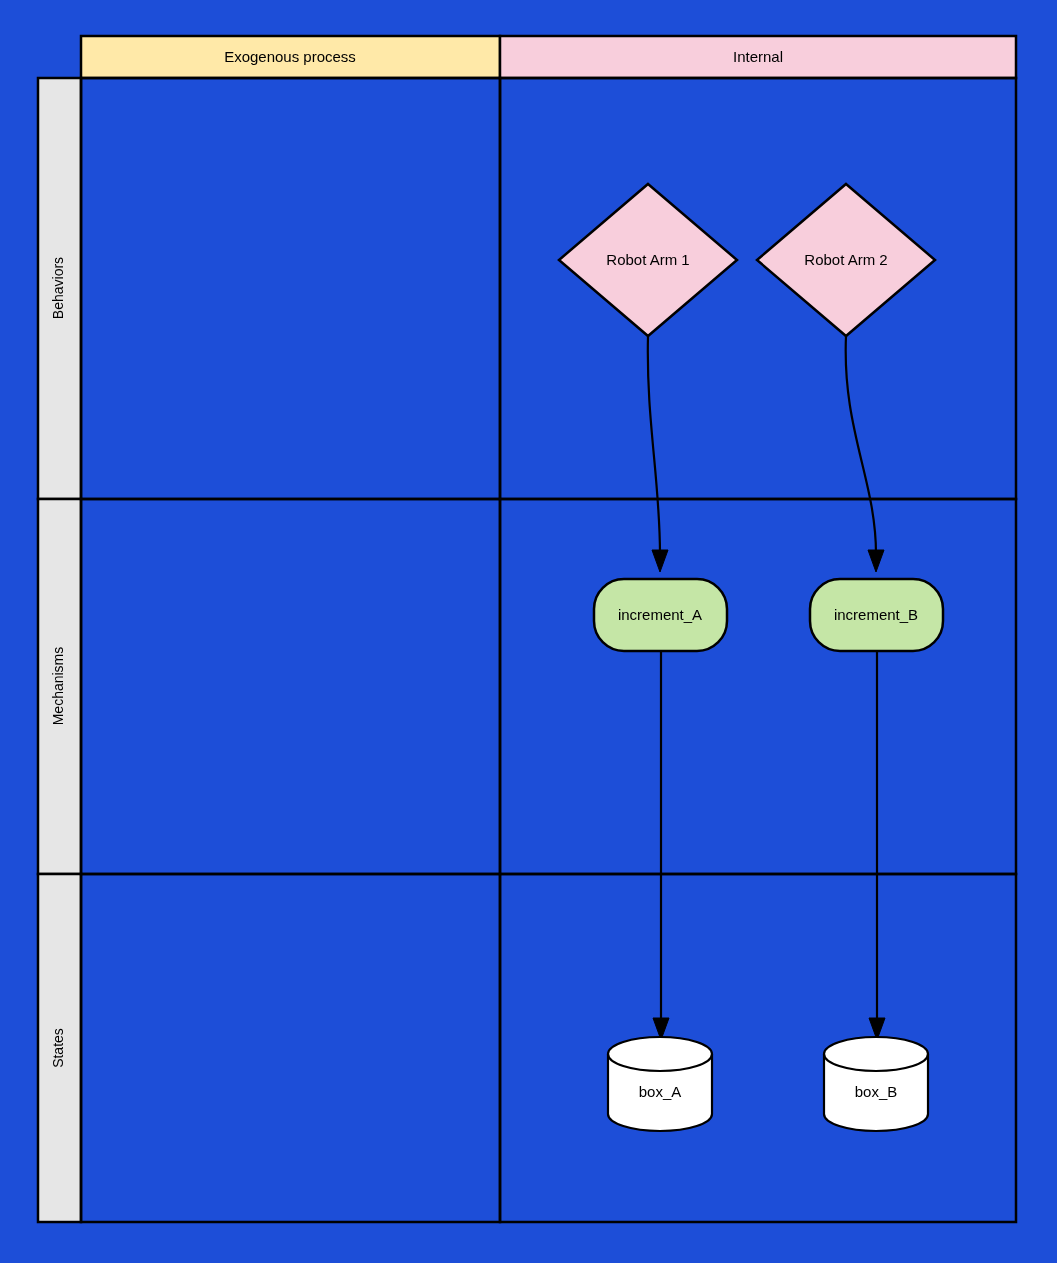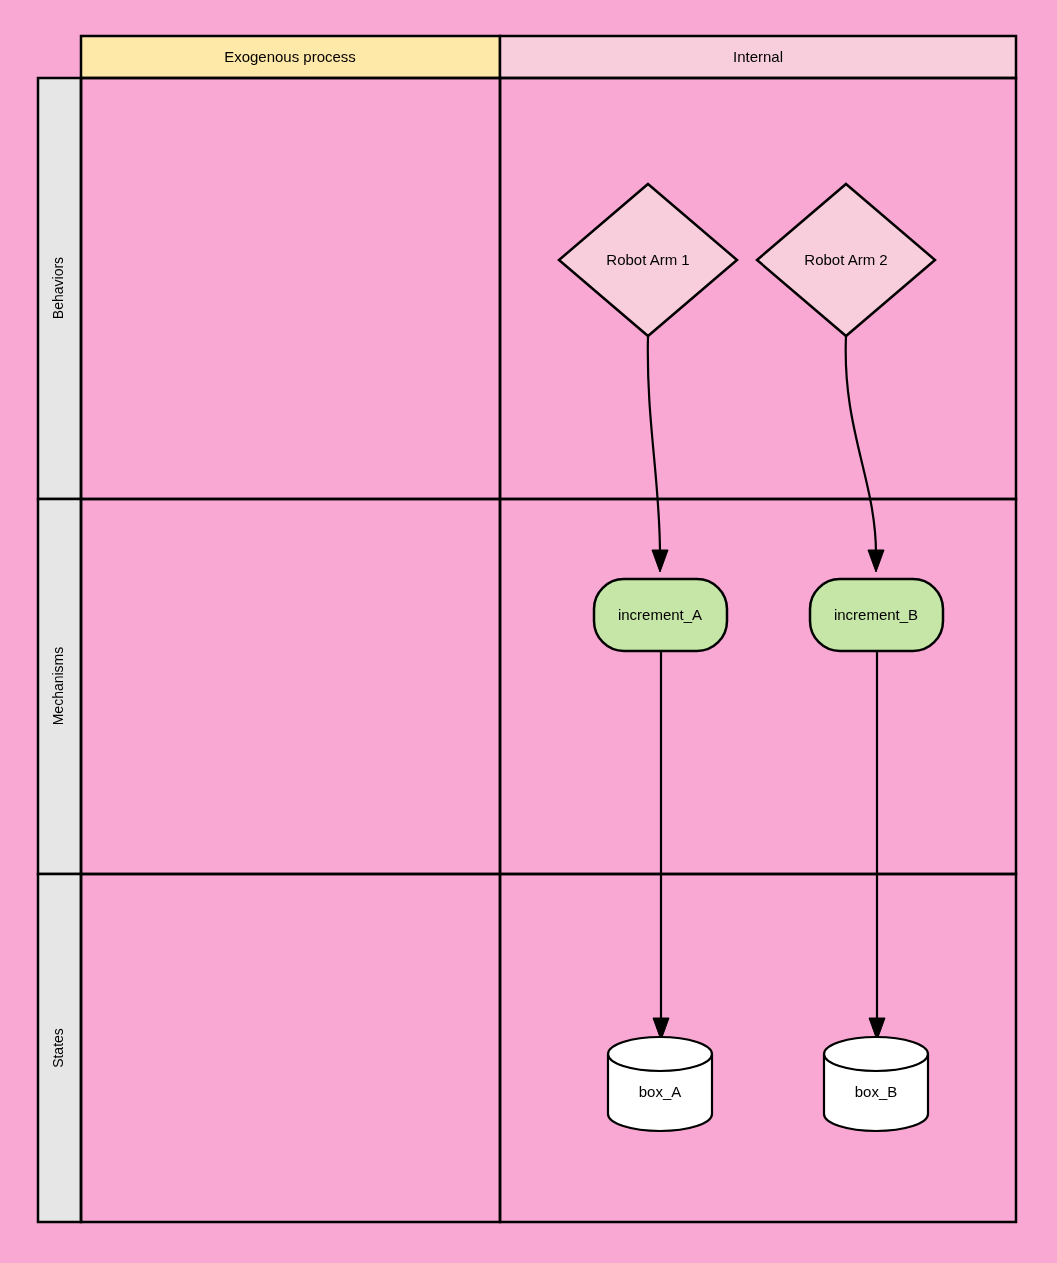--- a/index.html
+++ b/index.html
@@ -11,21 +11,21 @@
   body {
     font-family: "Liberation Sans", sans-serif;
     width: 1057px;
     height: 1263px;
     overflow: hidden;
   }
   #canvas {
     position: relative;
     width: 1057px;
     height: 1263px;
-    background: #f9a8d4;
+    background: #1d4ed8;
   }
   #diagram-svg {
     position: absolute;
     left: 0;
     top: 0;
     width: 1057px;
     height: 1263px;
   }
   .lane-header-text {
     font-family: "Liberation Sans", sans-serif;

